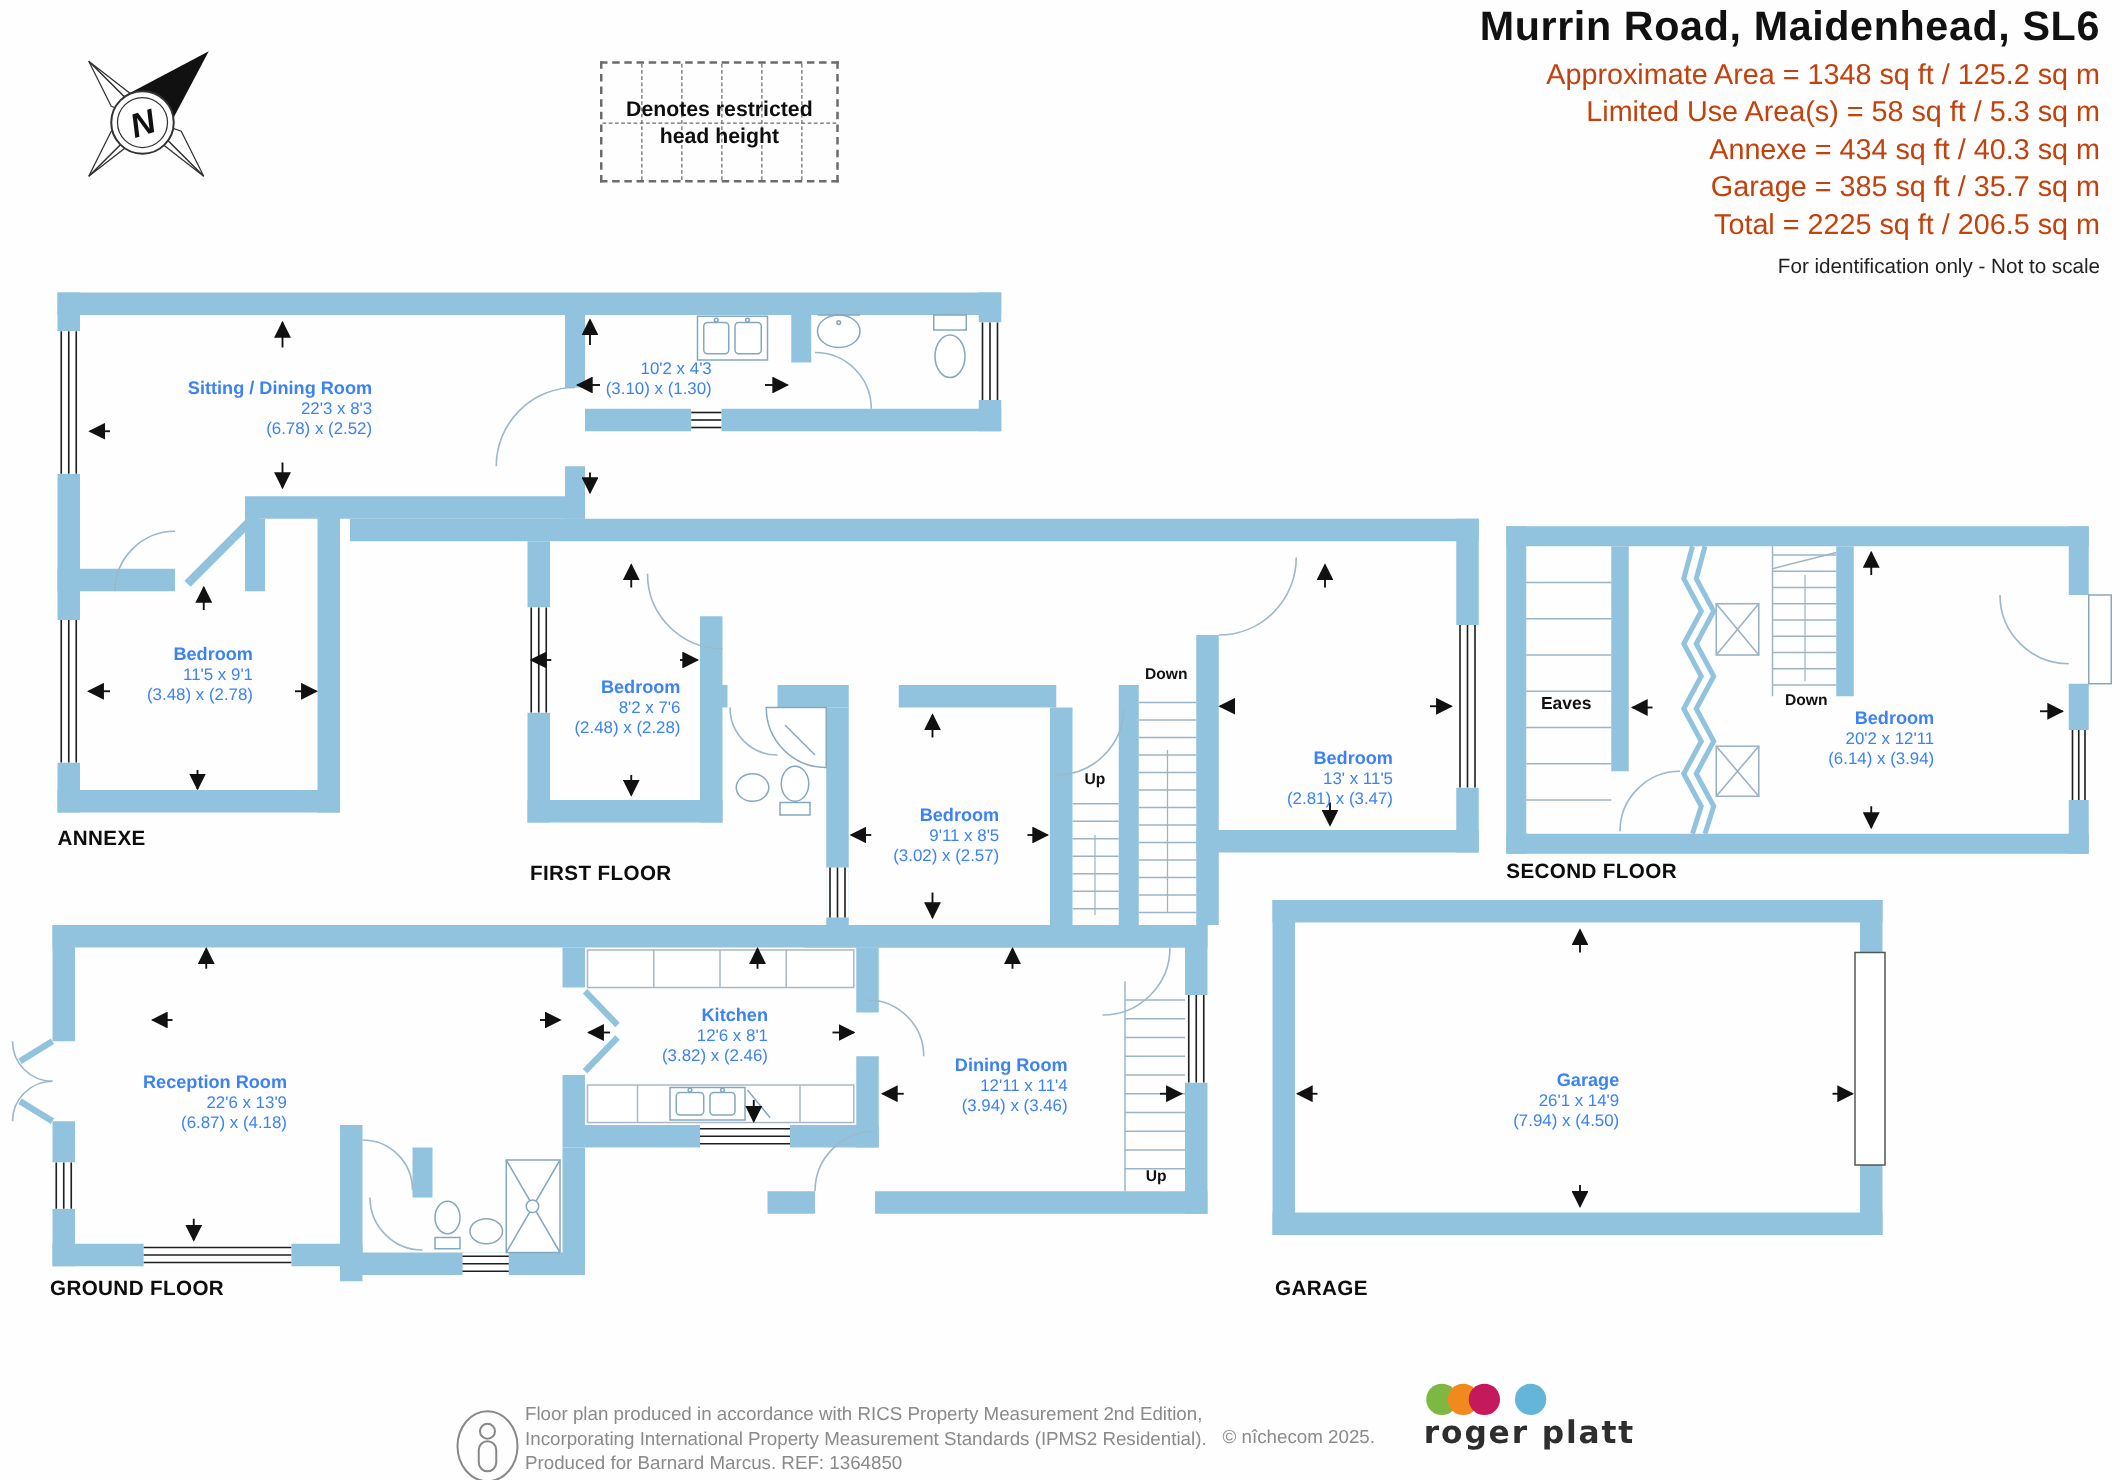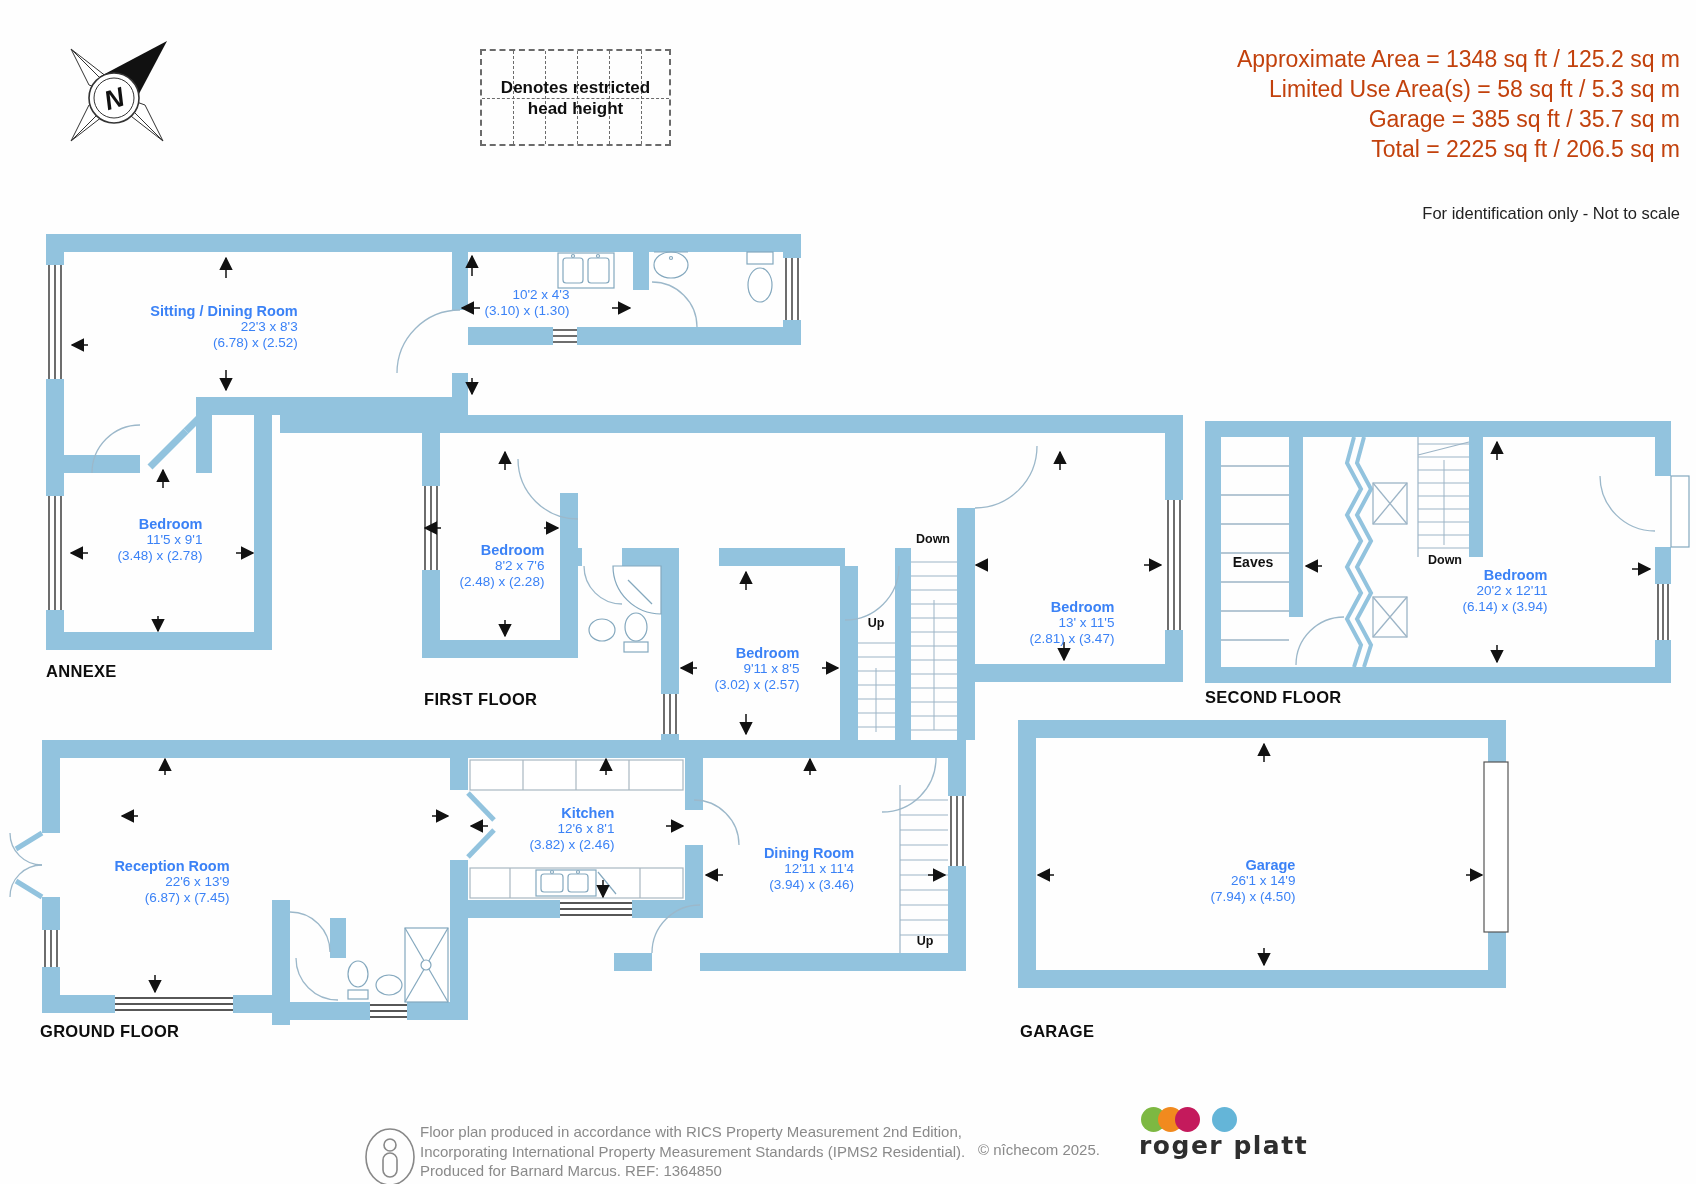--- a/index.html
+++ b/index.html
@@ -408,23 +408,25 @@
     </g>
   </g>
 
   <g stroke="#888" stroke-width="1.6" fill="none">
     <ellipse cx="390" cy="1157" rx="24" ry="28"></ellipse>
     <circle cx="390" cy="1145" r="6"></circle>
     <rect x="383" y="1153" width="14" height="24" rx="7"></rect>
   </g>
 </svg>
 
+<div class="hdr" id="title">Murrin Road, Maidenhead, SL6</div>
 <div id="area-block">
   <div class="area-line">Approximate Area = 1348 sq ft / 125.2 sq m</div>
   <div class="area-line">Limited Use Area(s) = 58 sq ft / 5.3 sq m</div>
+  <div class="area-line">Annexe = 434 sq ft / 40.3 sq m</div>
   <div class="area-line">Garage = 385 sq ft / 35.7 sq m</div>
   <div class="area-line">Total = 2225 sq ft / 206.5 sq m</div>
 </div>
 <div class="hdr" id="id-note">For identification only - Not to scale</div>
 
 <div id="legend">
   <div class="leg-v" style="left:31px"></div>
   <div class="leg-v" style="left:63px"></div>
   <div class="leg-v" style="left:95px"></div>
   <div class="leg-v" style="left:127px"></div>
@@ -470,21 +472,21 @@
 <div class="stair-lbl" style="left:1445px;top:560px">Down</div>
 <div class="lbl" style="left:1505px;top:567px">
   <div class="nm">Bedroom</div>
   <div class="dim">20'2 x 12'11</div>
   <div class="dim">(6.14) x (3.94)</div>
 </div>
 
 <div class="lbl" style="left:172px;top:858px">
   <div class="nm">Reception Room</div>
   <div class="dim">22'6 x 13'9</div>
-  <div class="dim">(6.87) x (7.45)</div>
+  <div class="dim">(6.87) x (4.18)</div>
 </div>
 <div class="lbl" style="left:572px;top:805px">
   <div class="nm">Kitchen</div>
   <div class="dim">12'6 x 8'1</div>
   <div class="dim">(3.82) x (2.46)</div>
 </div>
 <div class="lbl" style="left:809px;top:845px">
   <div class="nm">Dining Room</div>
   <div class="dim">12'11 x 11'4</div>
   <div class="dim">(3.94) x (3.46)</div>

